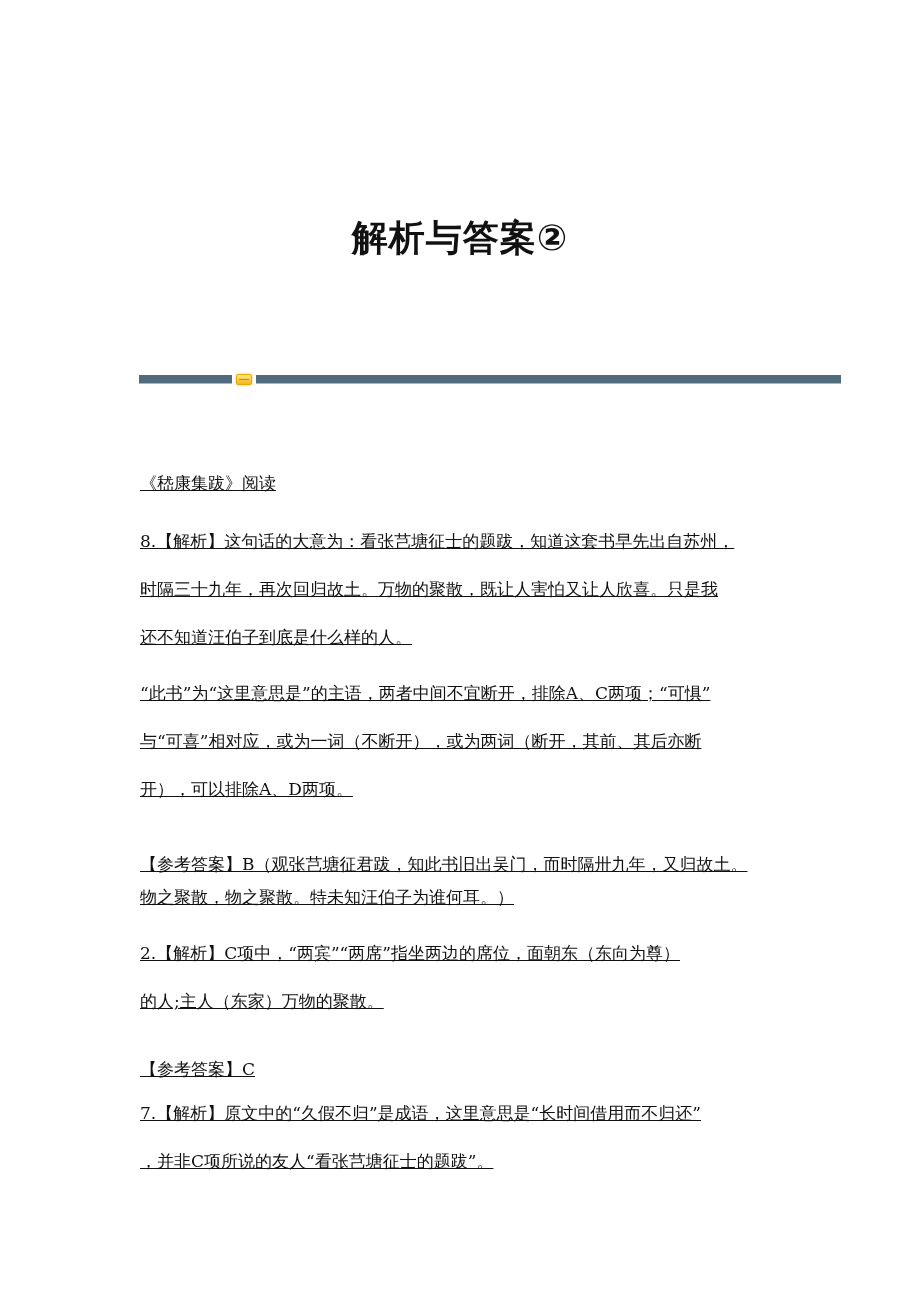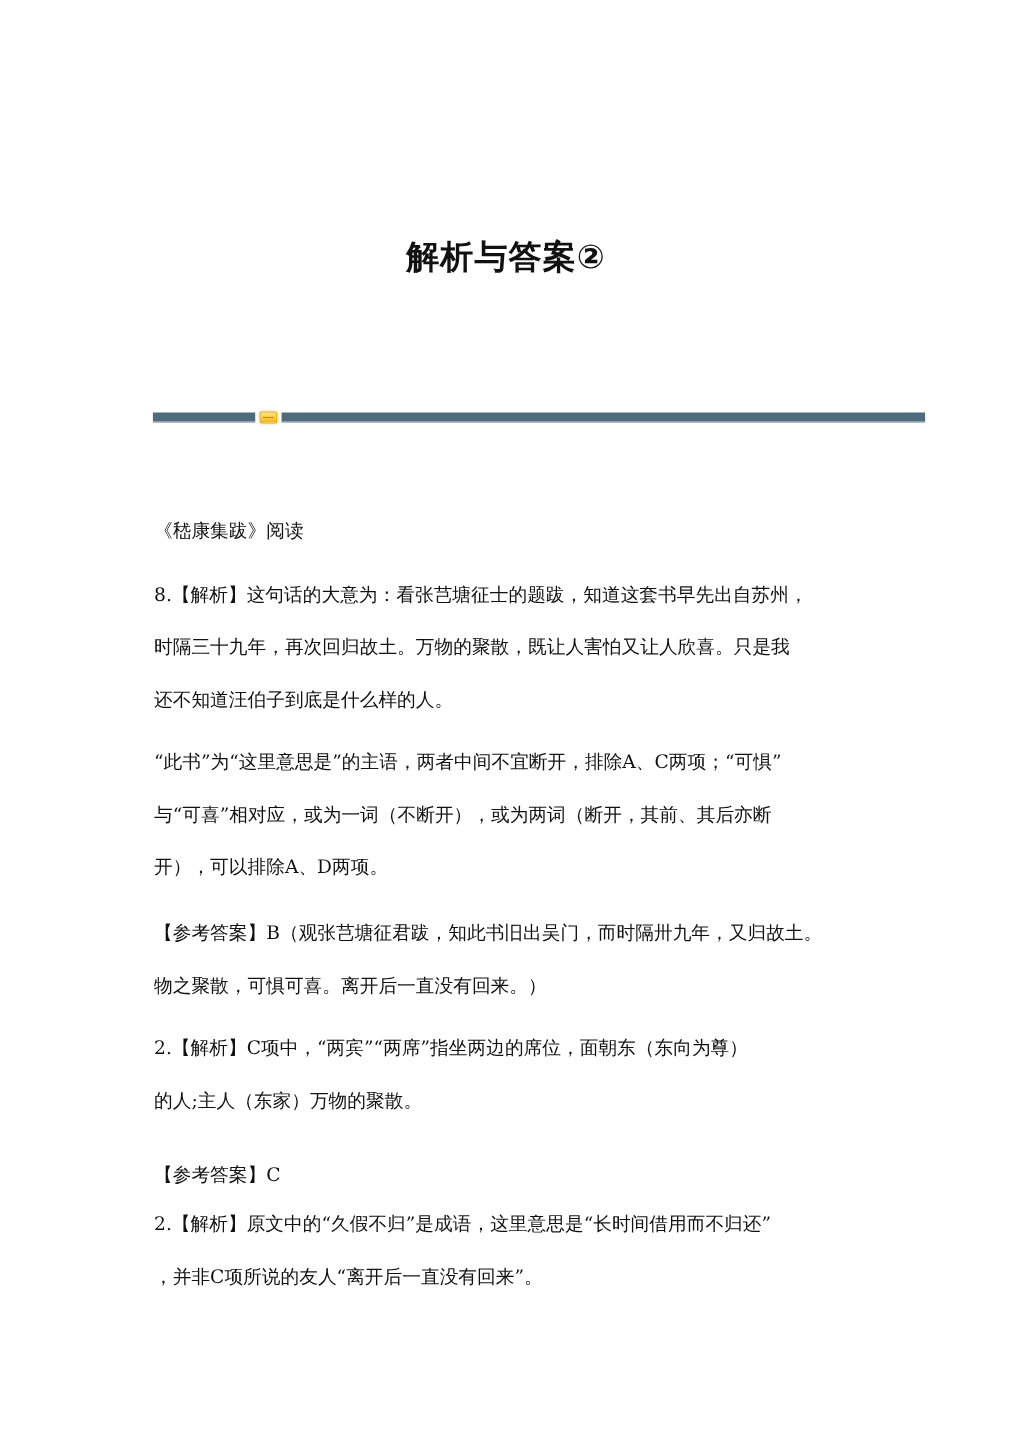--- a/index.html
+++ b/index.html
@@ -1,53 +1,53 @@
 <!DOCTYPE html>
 <html><head>
 <meta charset="utf-8">
 <style>
   html, body { margin: 0; padding: 0; background: #ffffff; }
   body { width: 920px; height: 1302px; position: relative; overflow: hidden;
          font-family: "DejaVu Serif", "Liberation Serif", serif; color: #111; }
   .title { position: absolute; left: 0; width: 920px; top: 214px; text-align: center;
-           font-size: 30px; font-weight: bold; letter-spacing: 1px;
+           font-size: 36px; font-weight: bold; letter-spacing: 1px;
            font-family: "DejaVu Sans", sans-serif; color: #111; }
   .divider { position: absolute; top: 375px; left: 139px; width: 702px; height: 9px; }
   .divider .seg { position: absolute; top: 0; height: 8px; background: #4f6b7c;
                   border-bottom: 1px solid #a8b6bf; }
   .divider .seg-left { left: 0; width: 93px; }
   .divider .seg-right { left: 117px; width: 585px; }
   .divider .badge { position: absolute; left: 97px; top: -1px; width: 14px; height: 9px;
                     background: linear-gradient(#ffe680, #f2b71e); border: 1px solid #e8a800;
                     border-radius: 2px; box-shadow: 0 0 3px rgba(200,150,0,0.5); }
   .divider .badge::after { content: ""; position: absolute; left: 2px; right: 2px; top: 4px;
                            height: 1px; background: #c98a00; }
   .content { position: absolute; left: 140px; top: 470px; width: 680px;
              font-size: 17px; line-height: 26px; }
-  .line { position: absolute; left: 0; white-space: nowrap; }
+  .line { position: absolute; left: 0; white-space: nowrap; text-decoration: underline; }
 </style>
 </head>
 <body>
 
 <div class="title">解析与答案②</div>
 
 <div class="divider">
   <div class="seg seg-left"></div>
   <div class="badge"></div>
   <div class="seg seg-right"></div>
 </div>
 
 <div class="content">
   <div class="line" style="top:0px">《嵇康集跋》阅读</div>
   <div class="line" style="top:58px">8.【解析】这句话的大意为：看张芑塘征士的题跋，知道这套书早先出自苏州，</div>
   <div class="line" style="top:106px">时隔三十九年，再次回归故土。万物的聚散，既让人害怕又让人欣喜。只是我</div>
   <div class="line" style="top:154px">还不知道汪伯子到底是什么样的人。</div>
   <div class="line" style="top:210px">“此书”为“这里意思是”的主语，两者中间不宜断开，排除A、C两项；“可惧”</div>
   <div class="line" style="top:258px">与“可喜”相对应，或为一词（不断开），或为两词（断开，其前、其后亦断</div>
   <div class="line" style="top:306px">开），可以排除A、D两项。</div>
-  <div class="line" style="top:366px">【参考答案】B（观张芑塘征君跋，知此书旧出吴门，而时隔卅九年，又归故土。</div>
-  <div class="line" style="top:414px">物之聚散，可惧可喜。离开后一直没有回来。）</div>
+  <div class="line" style="top:381px">【参考答案】B（观张芑塘征君跋，知此书旧出吴门，而时隔卅九年，又归故土。</div>
+  <div class="line" style="top:414px">物之聚散，物之聚散。特未知汪伯子为谁何耳。）</div>
   <div class="line" style="top:470px">2.【解析】C项中，“两宾”“两席”指坐两边的席位，面朝东（东向为尊）</div>
   <div class="line" style="top:518px">的人;主人（东家）万物的聚散。</div>
   <div class="line" style="top:586px">【参考答案】C</div>
-  <div class="line" style="top:630px">2.【解析】原文中的“久假不归”是成语，这里意思是“长时间借用而不归还”</div>
-  <div class="line" style="top:678px">，并非C项所说的友人“离开后一直没有回来”。</div>
+  <div class="line" style="top:630px">7.【解析】原文中的“久假不归”是成语，这里意思是“长时间借用而不归还”</div>
+  <div class="line" style="top:678px">，并非C项所说的友人“看张芑塘征士的题跋”。</div>
 </div>
 
 </body></html>

